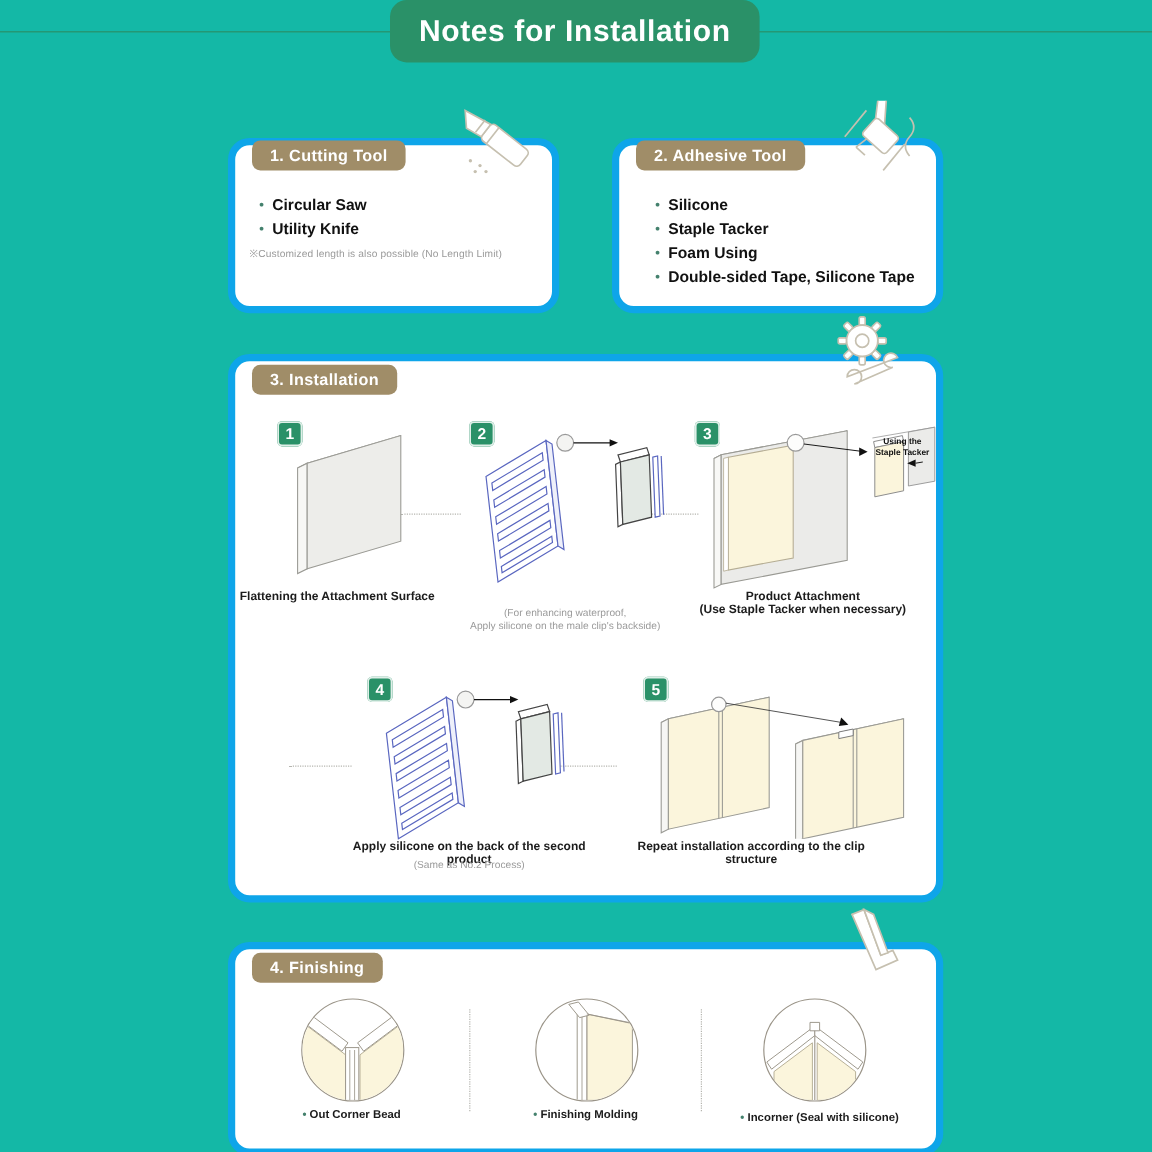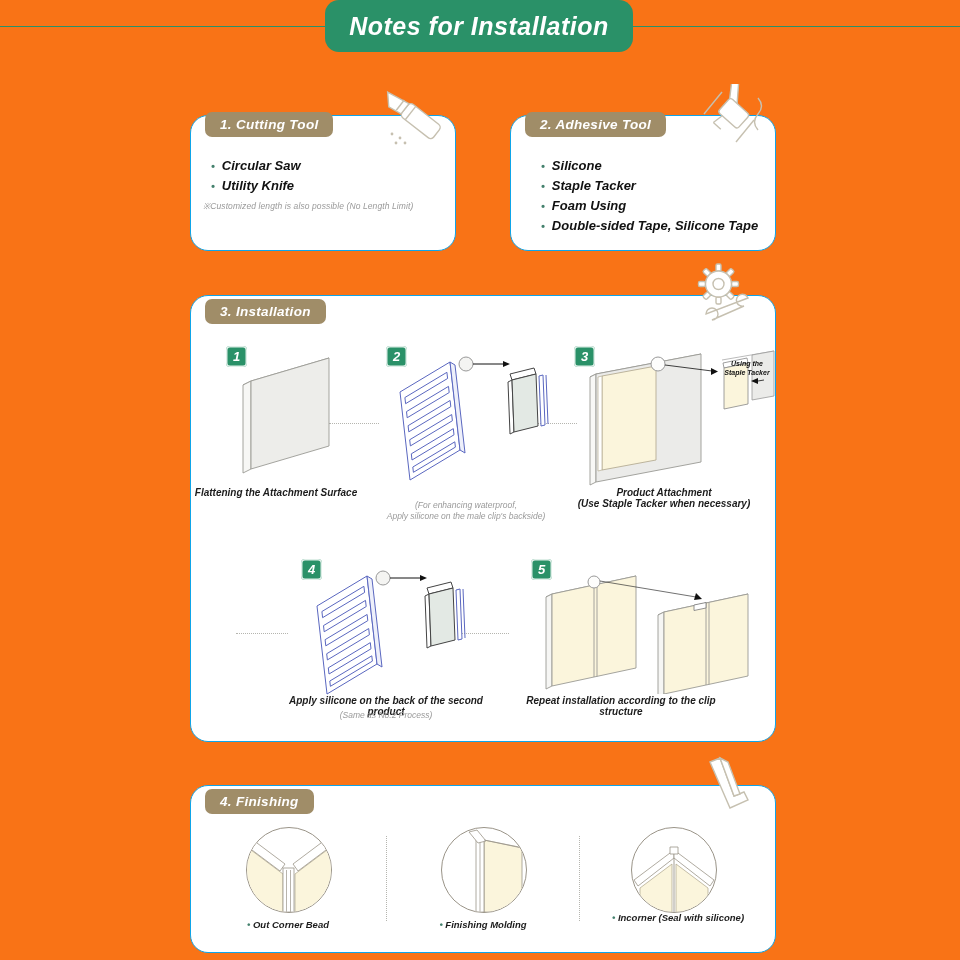--- a/index.html
+++ b/index.html
@@ -1,24 +1,24 @@
 <!DOCTYPE html>
 <html><head>
 <meta charset="utf-8">
 <style>
   html,body{margin:0;padding:0;background:#fff;}
-  .page{position:relative;width:960px;height:960px;background:#f97316;overflow:hidden;
-        font-family:"Liberation Sans",sans-serif;font-style:italic;}
+  .page{position:relative;width:960px;height:960px;background:#14b8a6;overflow:hidden;
+        font-family:"Liberation Sans",sans-serif;}
   
   .title-line{position:absolute;left:0;top:26px;width:960px;border-top:1px solid #2a9168;}
   .title-pill{position:absolute;left:325px;top:0;width:308px;height:52px;background:#2a9168;
       border-radius:14px;color:#fff;font-size:25px;font-weight:bold;letter-spacing:.5px;
       display:flex;align-items:center;justify-content:center;}
   
-  .box{position:absolute;border:1px solid #0ea5e9;border-radius:18px;background:#fff;}
+  .box{position:absolute;border:6px solid #0ea5e9;border-radius:18px;background:#fff;}
   .sec-label{position:absolute;background:#a08d68;color:#fff;font-weight:bold;font-size:13.5px;
       padding:5px 15px;border-radius:7px;letter-spacing:.3px;white-space:nowrap;}
   
   .list{position:absolute;}
   .item{font-weight:bold;font-size:13px;color:#111;margin-bottom:5px;display:flex;align-items:center;}
   .item::before{content:"•";color:#44816d;margin-right:7px;font-size:11px;}
   .note{font-size:8.5px;color:#9a9a9a;margin-top:7px;letter-spacing:.1px;}
   
   .badge{position:absolute;width:21px;height:21px;background:#2a9168;border-radius:4px;color:#fff;
       font-weight:bold;font-size:13px;display:flex;align-items:center;justify-content:center;
@@ -265,21 +265,21 @@
         <path d="M76,60 L44,36 L44,84 L76,84 Z" fill="#fbf5dc" stroke="#b5ad94" stroke-width="0.8"></path>
         <path d="M42,22 L2,52 L6,58 L42,30 Z" fill="#fff" stroke="#9a9488" stroke-width="0.8"></path>
         <path d="M42,22 L82,52 L78,58 L42,30 Z" fill="#fff" stroke="#9a9488" stroke-width="0.8"></path>
         <line x1="42" y1="30" x2="42" y2="84" stroke="#9a9488" stroke-width="0.9"></line>
         <path d="M38,19 L46,19 L46,26 L38,26 Z" fill="#fff" stroke="#9a9488" stroke-width="0.8"></path>
       </svg>
     </div>
 
     <div class="fin-label" style="left:17px;top:133px;width:160px;">Out Corner Bead</div>
     <div class="fin-label" style="left:212px;top:133px;width:160px;">Finishing Molding</div>
-    <div class="fin-label" style="left:392px;top:126px;width:190px;">Incorner (Seal with silicone)</div>
+    <div class="fin-label" style="left:392px;top:135px;width:190px;">Incorner (Seal with silicone)</div>
   </div>
 
   <svg class="ill" style="left:700px;top:756px;" width="56" height="62" viewBox="0 0 56 62">
     <g stroke="#c6c0b0" stroke-width="1.4" fill="#fff">
       <path d="M10,6 L20,2 L34,40 L44,36 L48,44 L30,52 Z"></path>
       <path d="M20,2 L28,6 L40,38 L34,40 Z"></path>
     </g>
   </svg>
 
 </div>

